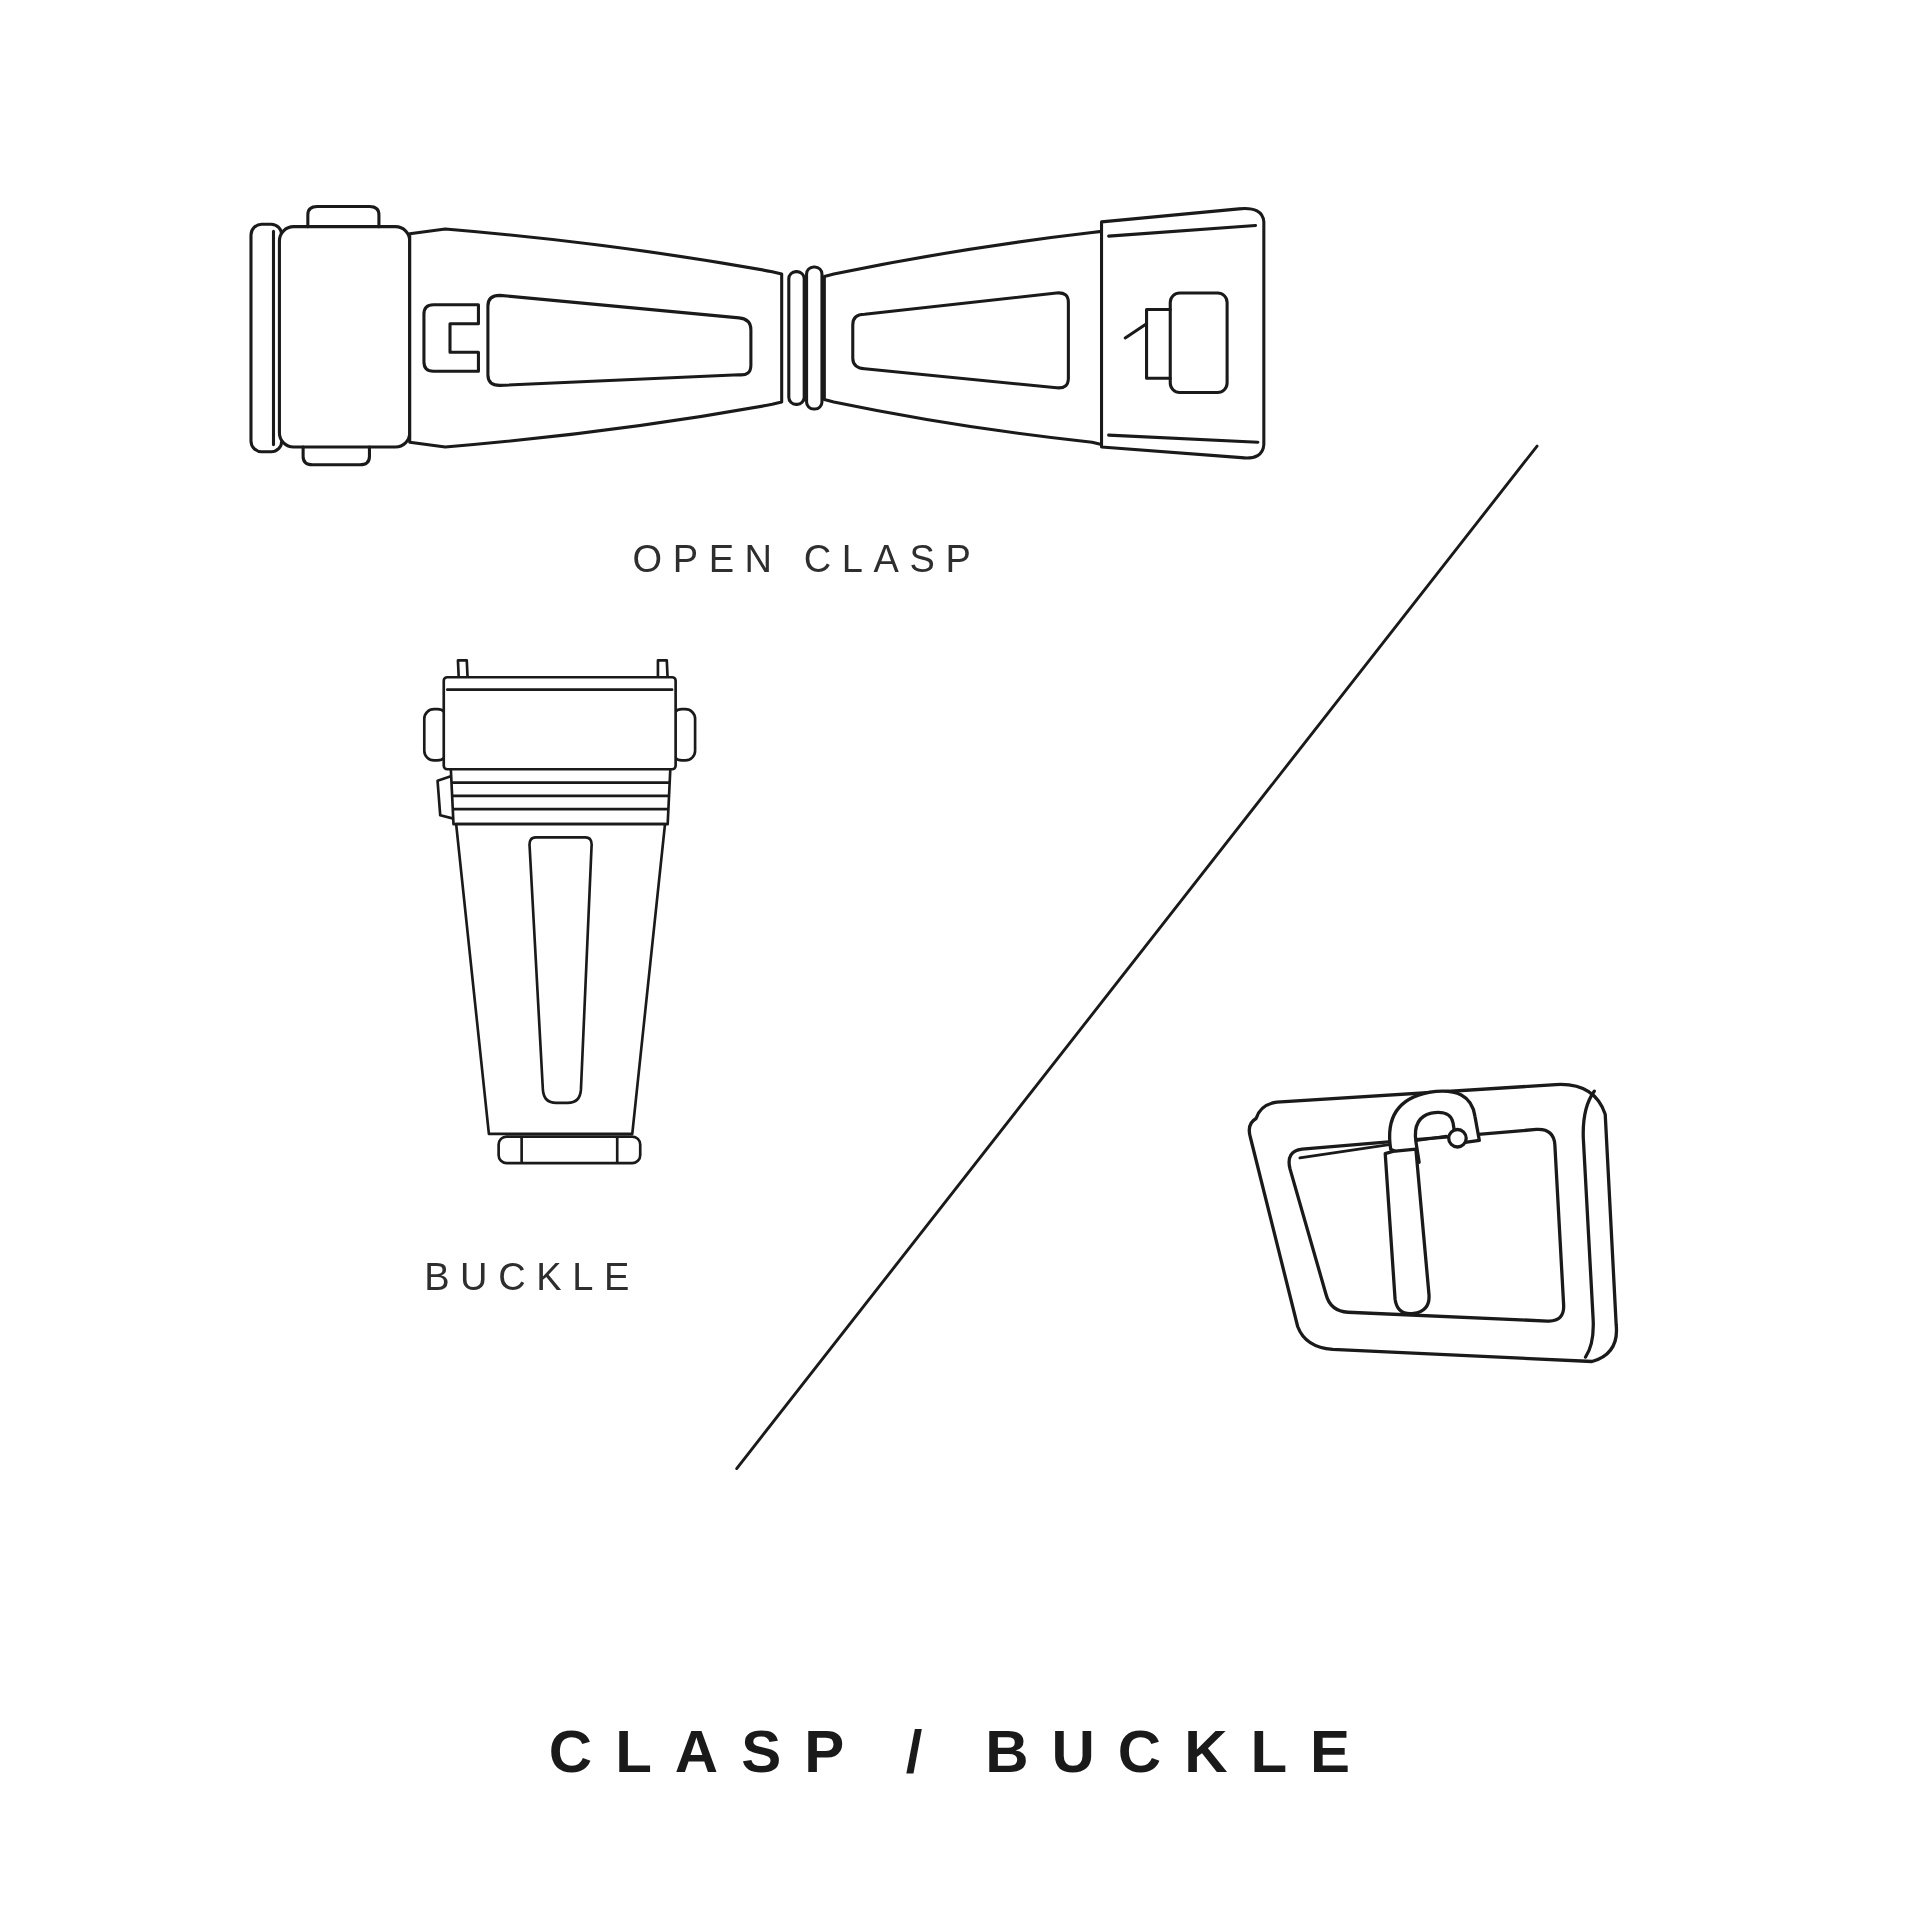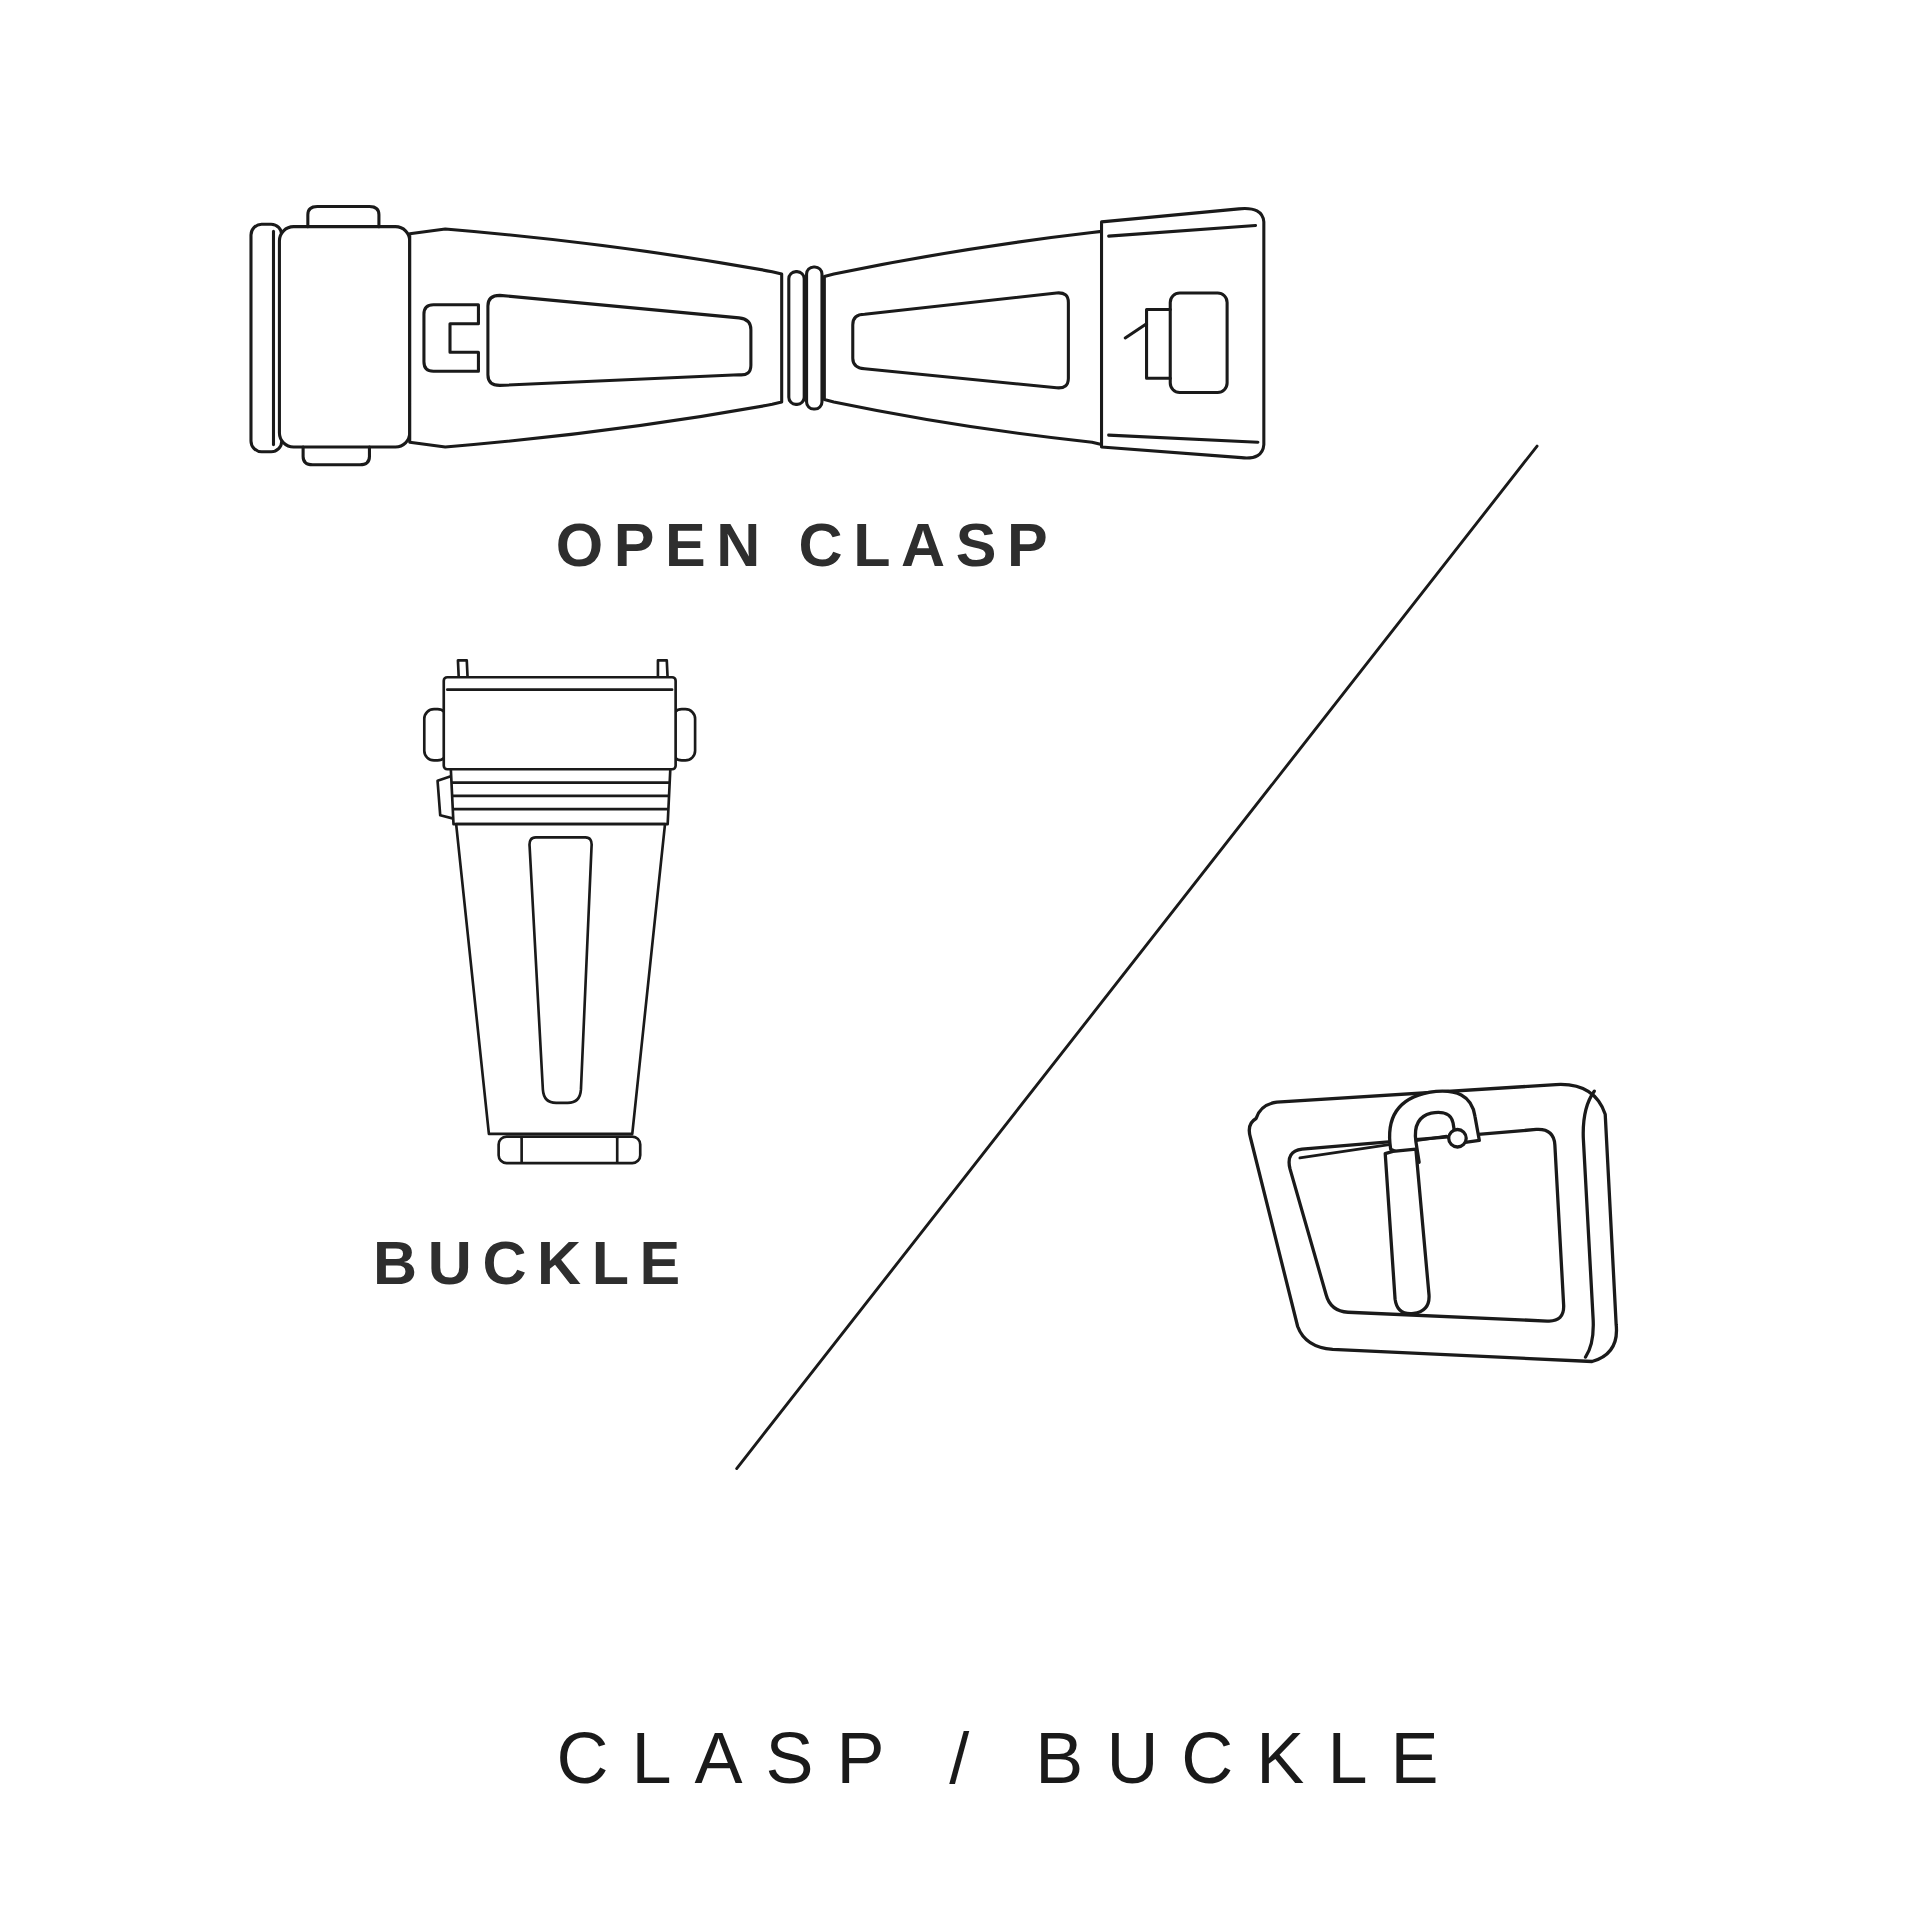--- a/index.html
+++ b/index.html
@@ -14,33 +14,34 @@
     width:1931px;height:1931px;overflow:hidden;
   }
   .canvas{
     position:relative;width:1931px;height:1931px;background:var(--bg);
   }
   .canvas svg{color:var(--line);position:absolute;}
   .fig-label{
     position:absolute;
     transform:translateX(-50%);
     color:var(--text);
-    font-size:61px;
+    font-size:38px;
     letter-spacing:10.6px;
-    font-weight:700;
+    font-weight:400;
     white-space:nowrap;
+    margin-top:28px;
   }
   .diagram-title{
     position:absolute;
-    left:1009px;top:1717px;
+    left:961px;top:1717px;
     transform:translateX(-50%);
     color:var(--line);
-    font-size:72px;
+    font-size:60px;
     letter-spacing:23px;
-    font-weight:400;
+    font-weight:700;
     white-space:nowrap;
   }
   #divider-svg{left:0;top:0;}
 </style>
 </head>
 <body>
 
 <div class="canvas">
 
   <svg style="left:222px;top:184px;" width="1072" height="308" viewBox="0 0 880 260" preserveAspectRatio="xMidYMid meet">

